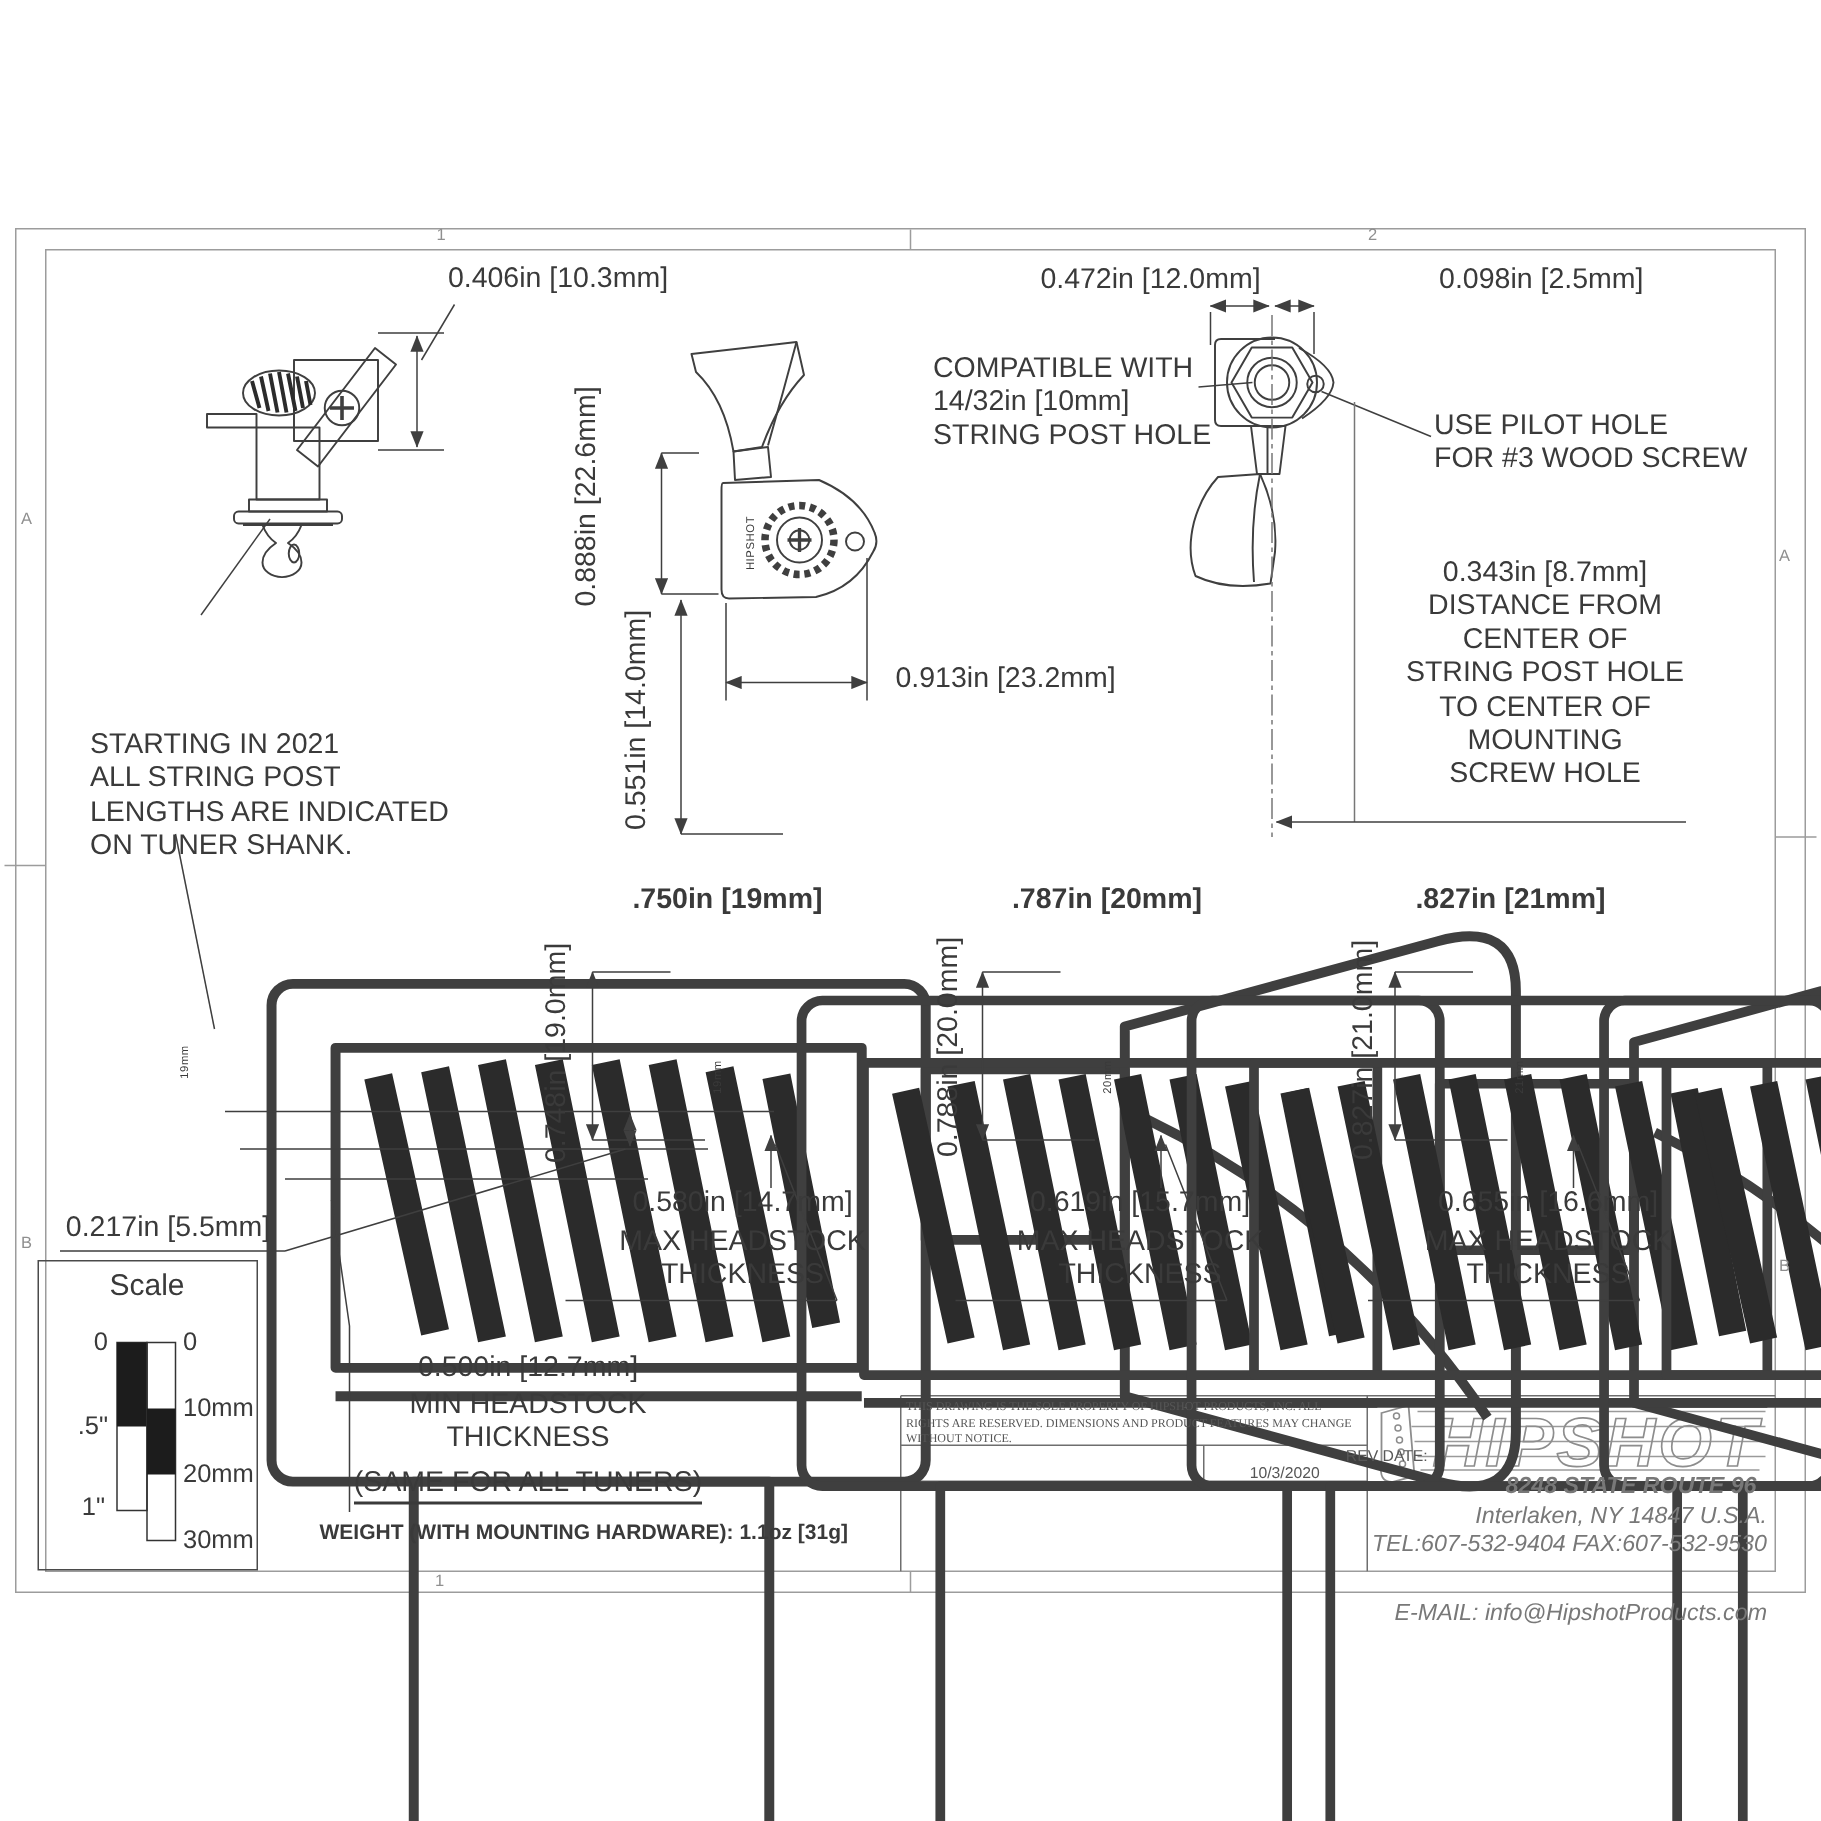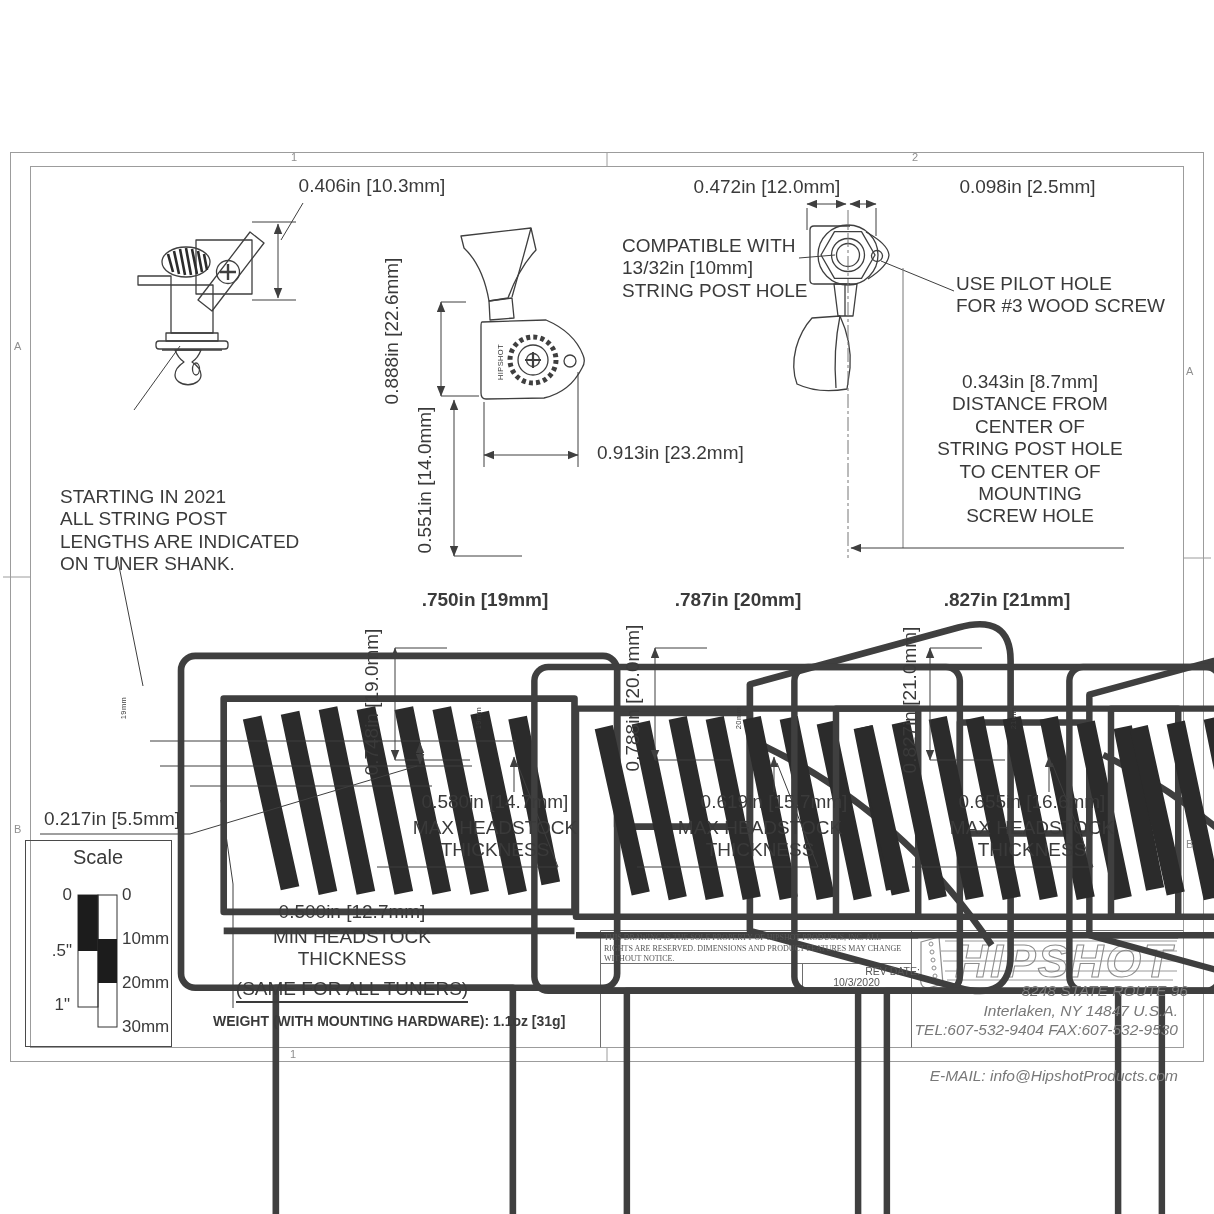--- a/index.html
+++ b/index.html
@@ -194,21 +194,21 @@
 ON TUNER SHANK.</div>
 
 <div class="lbl dim rot" style="left:392px;top:331px;">0.888in [22.6mm]</div>
 <div class="lbl dim rot" style="left:425px;top:480px;">0.551in [14.0mm]</div>
 <div class="lbl dim" style="left:597px;top:442px;">0.913in [23.2mm]</div>
 <div class="lbl tiny rot" style="left:501px;top:362px;">HIPSHOT</div>
 
 <div class="lbl dim ctr" style="left:677px;top:176px;width:180px;">0.472in [12.0mm]</div>
 <div class="lbl dim ctr" style="left:950px;top:176px;width:155px;">0.098in [2.5mm]</div>
 <div class="lbl dim ml" style="left:622px;top:235px;">COMPATIBLE WITH
-13/32in [10mm]
+14/32in [10mm]
 STRING POST HOLE</div>
 <div class="lbl dim ml" style="left:956px;top:273px;">USE PILOT HOLE
 FOR #3 WOOD SCREW</div>
 <div class="lbl dim ml ctr" style="left:931px;top:371px;width:198px;">0.343in [8.7mm]
 DISTANCE FROM
 CENTER OF
 STRING POST HOLE
 TO CENTER OF
 MOUNTING
 SCREW HOLE</div>
@@ -224,21 +224,21 @@
 <div class="lbl dim rot" style="left:633px;top:698px;">0.788in [20.0mm]</div>
 <div class="lbl dim rot" style="left:910px;top:700px;">0.827in [21.0mm]</div>
 
 <div class="lbl tiny rot" style="left:479px;top:718px;">19mm</div>
 <div class="lbl tiny rot" style="left:739px;top:718px;">20mm</div>
 <div class="lbl tiny rot" style="left:1014px;top:718px;">21mm</div>
 
 <div class="lbl dim ctr" style="left:365px;top:791px;width:260px;">0.580in [14.7mm]</div>
 <div class="lbl dim ctr ml" style="left:365px;top:817px;width:260px;">MAX HEADSTOCK
 THICKNESS</div>
-<div class="lbl dim ctr" style="left:644px;top:791px;width:260px;">0.619in [15.7mm]</div>
+<div class="lbl dim ctr" style="left:630px;top:791px;width:260px;">0.619in [15.7mm]</div>
 <div class="lbl dim ctr ml" style="left:630px;top:817px;width:260px;">MAX HEADSTOCK
 THICKNESS</div>
 <div class="lbl dim ctr" style="left:902px;top:791px;width:260px;">0.655in [16.6mm]</div>
 <div class="lbl dim ctr ml" style="left:902px;top:817px;width:260px;">MAX HEADSTOCK
 THICKNESS</div>
 
 <div class="lbl dim ctr" style="left:237px;top:901px;width:230px;">0.500in [12.7mm]</div>
 <div class="lbl dim ctr ml" style="left:237px;top:926px;width:230px;">MIN HEADSTOCK
 THICKNESS</div>
 <div class="lbl dim ctr" style="left:230px;top:978px;width:244px;"><span class="uline">(SAME FOR ALL TUNERS)</span></div>
@@ -247,20 +247,20 @@
 <div class="lbl ctr" style="left:48px;top:846px;width:100px;font-size:20px;">Scale</div>
 <div class="lbl sm rt" style="left:46px;top:885px;width:26px;">0</div>
 <div class="lbl sm" style="left:122px;top:885px;">0</div>
 <div class="lbl sm rt" style="left:38px;top:941px;width:34px;">.5"</div>
 <div class="lbl sm rt" style="left:42px;top:995px;width:28px;">1"</div>
 <div class="lbl sm" style="left:122px;top:929px;">10mm</div>
 <div class="lbl sm" style="left:122px;top:973px;">20mm</div>
 <div class="lbl sm" style="left:122px;top:1017px;">30mm</div>
 
 <div class="lbl legal" style="left:604px;top:933px;width:298px;font-family:Liberation Serif, serif;">THIS DRAWING IS THE SOLE PROPERTY OF HIPSHOT PRODUCTS, INC. ALL RIGHTS ARE RESERVED. DIMENSIONS AND PRODUCT FEATURES MAY CHANGE WITHOUT NOTICE.</div>
-<div class="lbl tol ctr" style="left:803px;top:965px;width:107px;padding-left:36px;">REV DATE:</div>
+<div class="lbl tol ctr" style="left:835px;top:965px;width:107px;padding-left:36px;">REV DATE:</div>
 <div class="lbl tol ctr" style="left:803px;top:976px;width:107px;">10/3/2020</div>
-<div class="lbl addr rt" style="right:26px;top:982px;width:300px;">8248 STATE ROUTE 96</div>
+<div class="lbl addr rt" style="right:43px;top:982px;width:300px;font-weight:bold;">8248 STATE ROUTE 96</div>
 <div class="lbl addr rt" style="right:36px;top:1002px;width:300px;">Interlaken, NY 14847 U.S.A.</div>
 <div class="lbl addr rt" style="right:36px;top:1021px;width:320px;">TEL:607-532-9404 FAX:607-532-9530</div>
 <div class="lbl addr rt" style="right:36px;top:1039px;width:320px;margin-top:28px;">E-MAIL: info@HipshotProducts.com</div>
 
 </div>
 
 </body></html>

